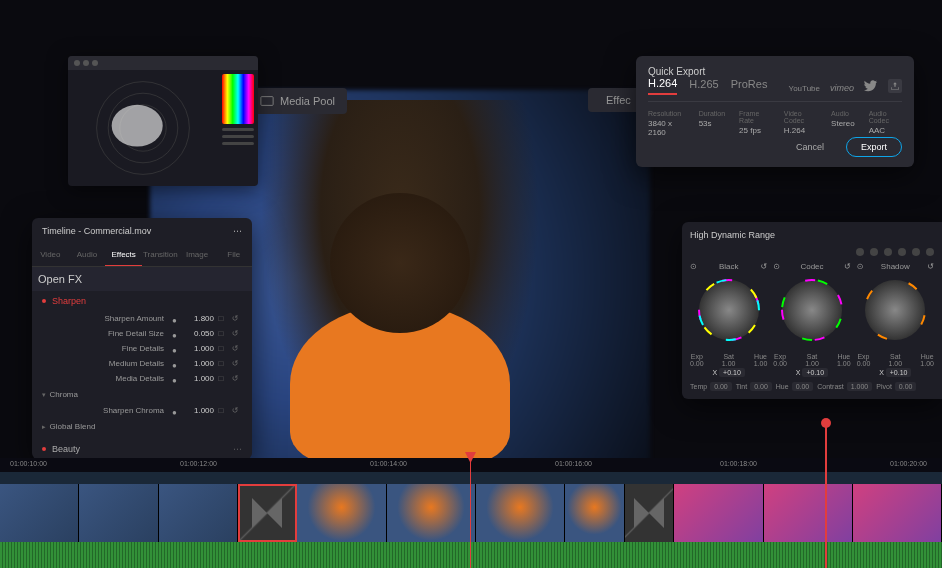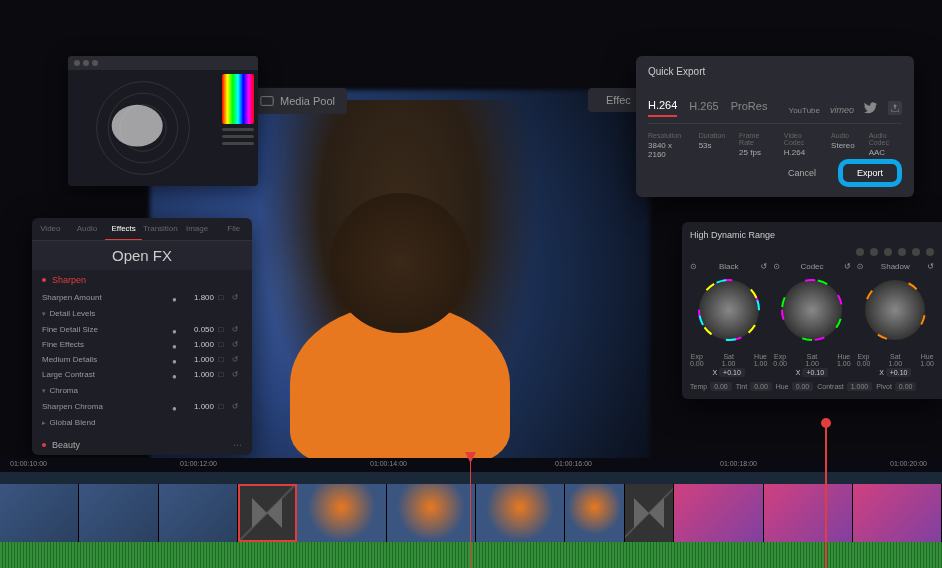--- a/index.html
+++ b/index.html
@@ -18,45 +18,45 @@
 .vectorscope-header span{width:6px;height:6px;border-radius:50%;background:#555}
 .vectorscope-body{display:flex;height:calc(100% - 14px)}
 .vector-wheel{flex:1;position:relative}
 .vector-wheel svg{width:100%;height:100%}
 .vector-gradient{width:40px;padding:4px}
 .vector-gradient-bar{width:100%;height:50px;background:linear-gradient(90deg,#f00,#ff0,#0f0,#0ff,#00f,#f0f,#f00);border-radius:2px}
 .vector-sliders{margin-top:4px}
 .vector-slider{height:3px;background:#444;margin:4px 0;border-radius:2px}
 
 .quick-export{position:absolute;right:28px;top:56px;width:278px;background:#2a2a32;border-radius:6px;box-shadow:0 8px 30px rgba(0,0,0,0.6);padding:10px 12px}
-.qe-title{font-size:10px;color:#ccc;margin-bottom:22px}
+.qe-title{font-size:10px;color:#ccc;margin-bottom:0}
 .qe-tabs{display:flex;gap:12px;align-items:center;border-bottom:1px solid #3a3a42;padding-bottom:6px;margin-bottom:8px}
 .qe-tab{font-size:11px;color:#888;padding-bottom:4px;cursor:pointer}
 .qe-tab.active{color:#fff;border-bottom:2px solid #e23d3d}
 .qe-icons{margin-left:auto;display:flex;gap:10px;align-items:flex-end}
 .qe-icons svg{width:14px;height:14px;fill:#888}
 .qe-meta{display:flex;gap:14px;font-size:8px;color:#888;}
 .qe-meta-item{display:flex;flex-direction:column;gap:2px}
 .qe-meta-label{font-size:7px;color:#666}
 .qe-meta-val{font-size:8px;color:#aaa}
 .qe-footer{display:flex;justify-content:flex-end;gap:8px}
 .qe-btn{font-size:9px;padding:4px 14px;border-radius:10px;background:transparent;border:none;color:#aaa;cursor:pointer}
-.qe-btn.primary{border:5px solid #0ea5e9;color:#fff}
+.qe-btn.primary{border:1px solid #0ea5e9;color:#fff}
 
 .fx-panel{position:absolute;left:32px;top:218px;width:220px;background:#1e1e26;border-radius:6px;box-shadow:0 8px 30px rgba(0,0,0,0.6)}
 .fx-header{padding:8px 10px;font-size:9px;color:#ccc;display:flex;justify-content:space-between;align-items:center}
 .fx-tabs{display:flex;border-bottom:1px solid #333;padding:0 0}
 .fx-tab{flex:1;text-align:center;font-size:8px;color:#666;padding:6px 0;cursor:pointer}
 .fx-tab.active{color:#fff;border-bottom:1px solid #e23d3d}
-.fx-section-title{font-size:15px;color:#ccc;text-align:center;padding:6px;background:#252530}
+.fx-section-title{font-size:11px;color:#ccc;text-align:left;padding:6px;background:#252530}
 .fx-item{padding:5px 10px;font-size:9px;color:#aaa;display:flex;align-items:center;gap:6px}
 .fx-item.selected{color:#e23d3d}
 .fx-dot{width:4px;height:4px;border-radius:50%;background:#e23d3d}
 .fx-param{display:flex;align-items:center;padding:3px 10px;font-size:8px;color:#999}
-.fx-param-label{flex:1;padding-right:8px}
+.fx-param-label{flex:1;text-align:right;padding-right:8px}
 .fx-param-dot{width:6px;height:6px}
 .fx-param-val{width:36px;text-align:right;color:#ccc}
 .fx-param-ctrl{width:14px;text-align:center;color:#666}
 .fx-group{padding:4px 10px;font-size:8px;color:#999;display:flex;align-items:center;gap:4px}
 .fx-chevron{font-size:7px;color:#666}
 
 .hdr-panel{position:absolute;right:0;top:222px;width:260px;background:#1e1e26;border-radius:6px 0 0 6px;box-shadow:0 8px 30px rgba(0,0,0,0.6);padding:8px}
 .hdr-title{font-size:9px;color:#ccc;margin-bottom:8px}
 .hdr-icons{display:flex;justify-content:flex-end;gap:6px;margin-bottom:6px}
 .hdr-icons span{width:8px;height:8px;border-radius:50%;background:#444}
@@ -177,67 +177,67 @@
         <span class="qe-meta-val">AAC</span>
       </div>
   </div>
   <div class="qe-footer">
     <button class="qe-btn">Cancel</button>
     <button class="qe-btn primary">Export</button>
   </div>
 </div>
 
 <div class="fx-panel">
+  <div class="fx-header">
+      <span>Timeline - Commercial.mov</span>
+      <span>⋯</span>
+    </div>
   <div class="fx-tabs">
     <span class="fx-tab">Video</span>
     <span class="fx-tab">Audio</span>
     <span class="fx-tab active">Effects</span>
     <span class="fx-tab">Transition</span>
     <span class="fx-tab">Image</span>
     <span class="fx-tab">File</span>
   </div>
   <div class="fx-section-title">Open FX</div>
   <div class="fx-item selected">
       <span class="fx-dot"></span>
       <span>Sharpen</span>
     </div>
   <div class="fx-param">
       <span class="fx-param-label">Sharpen Amount</span>
       <span class="fx-param-dot">●</span>
       <span class="fx-param-val">1.800</span>
       <span class="fx-param-ctrl">□</span>
       <span class="fx-param-ctrl">↺</span>
     </div>
-  <div class="fx-group">
-      <span class="fx-chevron">▾</span>
-      <span>Detail Levels</span>
-    </div>
   <div class="fx-param">
       <span class="fx-param-label">Fine Detail Size</span>
       <span class="fx-param-dot">●</span>
       <span class="fx-param-val">0.050</span>
       <span class="fx-param-ctrl">□</span>
       <span class="fx-param-ctrl">↺</span>
     </div>
   <div class="fx-param">
-      <span class="fx-param-label">Fine Effects</span>
+      <span class="fx-param-label">Fine Details</span>
       <span class="fx-param-dot">●</span>
       <span class="fx-param-val">1.000</span>
       <span class="fx-param-ctrl">□</span>
       <span class="fx-param-ctrl">↺</span>
     </div>
   <div class="fx-param">
       <span class="fx-param-label">Medium Details</span>
       <span class="fx-param-dot">●</span>
       <span class="fx-param-val">1.000</span>
       <span class="fx-param-ctrl">□</span>
       <span class="fx-param-ctrl">↺</span>
     </div>
   <div class="fx-param">
-      <span class="fx-param-label">Large Contrast</span>
+      <span class="fx-param-label">Media Details</span>
       <span class="fx-param-dot">●</span>
       <span class="fx-param-val">1.000</span>
       <span class="fx-param-ctrl">□</span>
       <span class="fx-param-ctrl">↺</span>
     </div>
   <div class="fx-group">
       <span class="fx-chevron">▾</span>
       <span>Chroma</span>
     </div>
   <div class="fx-param">

